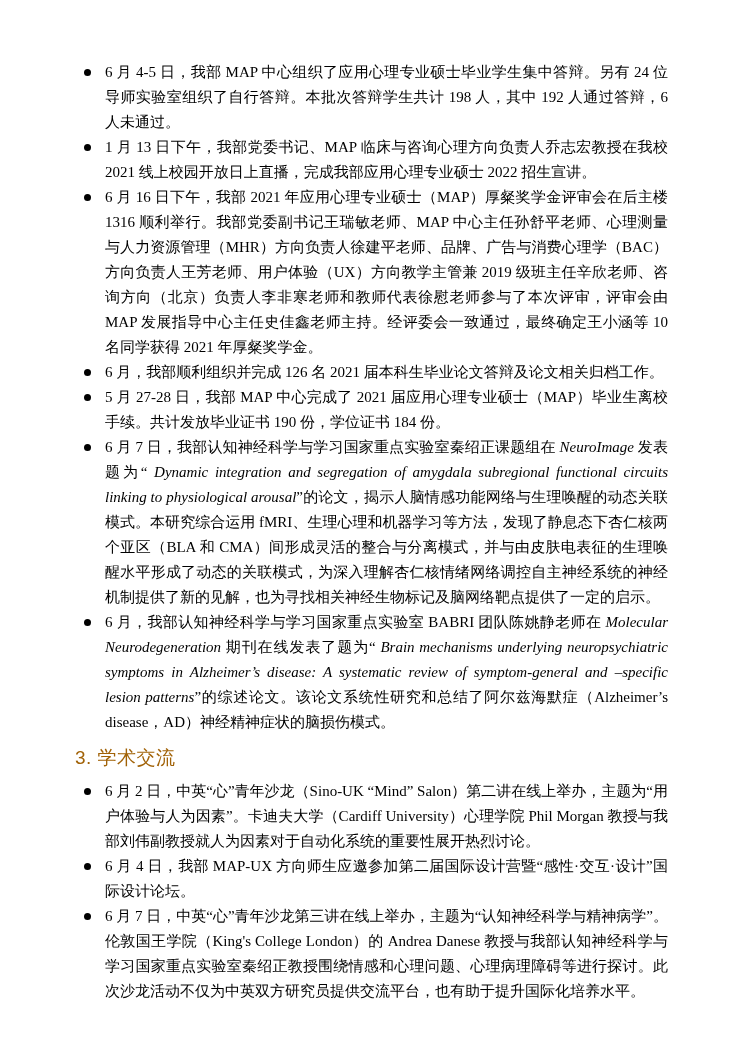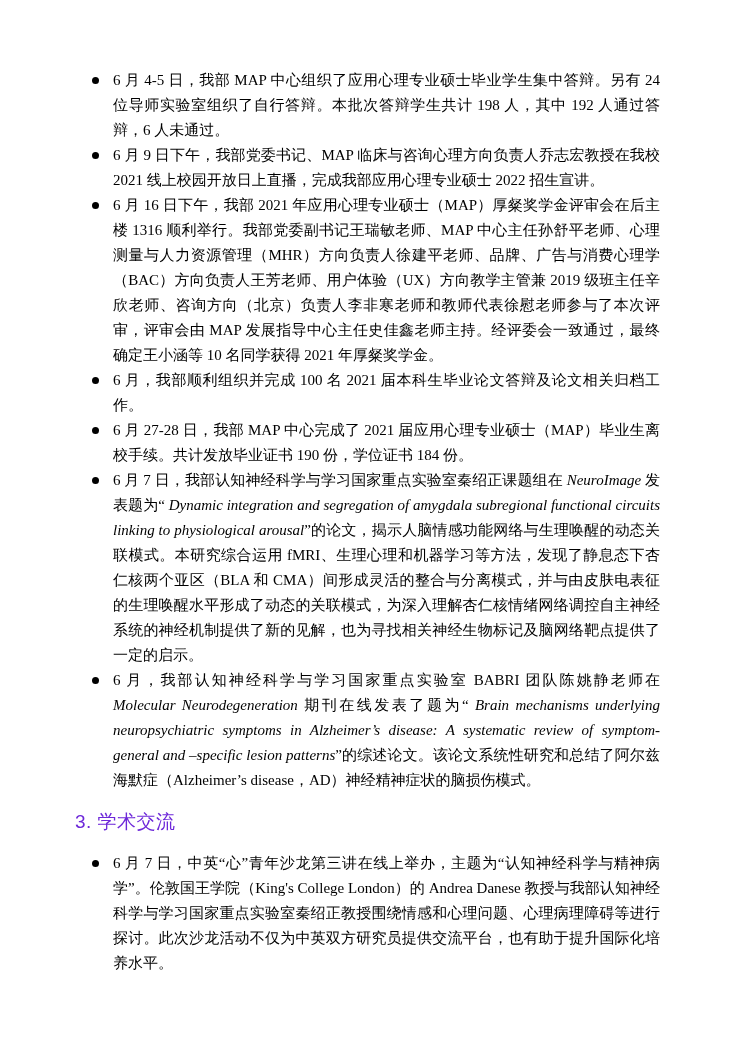--- a/index.html
+++ b/index.html
@@ -18,21 +18,21 @@
     height: 1060px;
     padding: 52px 74px 0 75px;
     background: #ffffff;
     color: #000000;
     font-family: "Liberation Serif", "DejaVu Serif", serif;
     font-size: 15px;
     line-height: 25px;
   }
   ul.bullet-list {
     list-style: none;
-    margin: 16px;
+    margin: 8px;
     padding: 0;
   }
   li.bullet-item {
     position: relative;
     padding-left: 22px;
   }
   .dot {
     position: absolute;
     left: 1px;
     top: 9px;
@@ -62,45 +62,53 @@
 <body>
 
 <div class="page">
   <ul class="bullet-list">
       <li class="bullet-item">
         <span class="dot"></span>
         <span class="text"><span class="">6 月 4-5 日，我部 MAP 中心组织了应用心理专业硕士毕业学生集中答辩。另有 24 位导师实验室组织了自行答辩。本批次答辩学生共计 198 人，其中 192 人通过答辩，6 人未通过。</span></span>
       </li>
       <li class="bullet-item">
         <span class="dot"></span>
-        <span class="text"><span class="">6 月 9 日下午，我部党委书记、MAP 临床与咨询心理方向负责人乔志宏教授在我校 2021 线上校园开放日上直播，完成我部应用心理专业硕士 2022 招生宣讲。</span></span>
+        <span class="text"><span class="">1 月 13 日下午，我部党委书记、MAP 临床与咨询心理方向负责人乔志宏教授在我校 2021 线上校园开放日上直播，完成我部应用心理专业硕士 2022 招生宣讲。</span></span>
       </li>
       <li class="bullet-item">
         <span class="dot"></span>
         <span class="text"><span class="">6 月 16 日下午，我部 2021 年应用心理专业硕士（MAP）厚粲奖学金评审会在后主楼 1316 顺利举行。我部党委副书记王瑞敏老师、MAP 中心主任孙舒平老师、心理测量与人力资源管理（MHR）方向负责人徐建平老师、品牌、广告与消费心理学（BAC）方向负责人王芳老师、用户体验（UX）方向教学主管兼 2019 级班主任辛欣老师、咨询方向（北京）负责人李非寒老师和教师代表徐慰老师参与了本次评审，评审会由 MAP 发展指导中心主任史佳鑫老师主持。经评委会一致通过，最终确定王小涵等 10 名同学获得 2021 年厚粲奖学金。</span></span>
       </li>
       <li class="bullet-item">
         <span class="dot"></span>
-        <span class="text"><span class="">6 月，我部顺利组织并完成 100 名 2021 届本科生毕业论文答辩及论文相关归档工作。</span></span>
+        <span class="text"><span class="">6 月，我部顺利组织并完成 126 名 2021 届本科生毕业论文答辩及论文相关归档工作。</span></span>
       </li>
       <li class="bullet-item">
         <span class="dot"></span>
-        <span class="text"><span class="">6 月 27-28 日，我部 MAP 中心完成了 2021 届应用心理专业硕士（MAP）毕业生离校手续。共计发放毕业证书 190 份，学位证书 184 份。</span></span>
+        <span class="text"><span class="">5 月 27-28 日，我部 MAP 中心完成了 2021 届应用心理专业硕士（MAP）毕业生离校手续。共计发放毕业证书 190 份，学位证书 184 份。</span></span>
       </li>
       <li class="bullet-item">
         <span class="dot"></span>
         <span class="text"><span class="">6 月 7 日，我部认知神经科学与学习国家重点实验室秦绍正课题组在 </span><span class="em">NeuroImage</span><span class=""> 发表题为“ </span><span class="em">Dynamic integration and segregation of amygdala subregional functional circuits linking to physiological arousal</span><span class="">”的论文，揭示人脑情感功能网络与生理唤醒的动态关联模式。本研究综合运用 fMRI、生理心理和机器学习等方法，发现了静息态下杏仁核两个亚区（BLA 和 CMA）间形成灵活的整合与分离模式，并与由皮肤电表征的生理唤醒水平形成了动态的关联模式，为深入理解杏仁核情绪网络调控自主神经系统的神经机制提供了新的见解，也为寻找相关神经生物标记及脑网络靶点提供了一定的启示。</span></span>
       </li>
       <li class="bullet-item">
         <span class="dot"></span>
         <span class="text"><span class="">6 月，我部认知神经科学与学习国家重点实验室 BABRI 团队陈姚静老师在 </span><span class="em">Molecular Neurodegeneration</span><span class=""> 期刊在线发表了题为“ </span><span class="em">Brain mechanisms underlying neuropsychiatric symptoms in Alzheimer’s disease: A systematic review of symptom-general and –specific lesion patterns</span><span class="">”的综述论文。该论文系统性研究和总结了阿尔兹海默症（Alzheimer’s disease，AD）神经精神症状的脑损伤模式。</span></span>
       </li>
     </ul>
 
-  <h2 class="section-heading" style="color: #6d28d9;">3. 学术交流</h2>
+  <h2 class="section-heading" style="color: #a16207;">3. 学术交流</h2>
 
   <ul class="bullet-list">
+      <li class="bullet-item">
+        <span class="dot"></span>
+        <span class="text"><span class="">6 月 2 日，中英“心”青年沙龙（Sino-UK “Mind” Salon）第二讲在线上举办，主题为“用户体验与人为因素”。卡迪夫大学（Cardiff University）心理学院 Phil Morgan 教授与我部刘伟副教授就人为因素对于自动化系统的重要性展开热烈讨论。</span></span>
+      </li>
+      <li class="bullet-item">
+        <span class="dot"></span>
+        <span class="text"><span class="">6 月 4 日，我部 MAP-UX 方向师生应邀参加第二届国际设计营暨“感性·交互·设计”国际设计论坛。</span></span>
+      </li>
       <li class="bullet-item">
         <span class="dot"></span>
         <span class="text"><span class="">6 月 7 日，中英“心”青年沙龙第三讲在线上举办，主题为“认知神经科学与精神病学”。伦敦国王学院（King's College London）的 Andrea Danese 教授与我部认知神经科学与学习国家重点实验室秦绍正教授围绕情感和心理问题、心理病理障碍等进行探讨。此次沙龙活动不仅为中英双方研究员提供交流平台，也有助于提升国际化培养水平。</span></span>
       </li>
     </ul>
 </div>
 
 </body></html>

